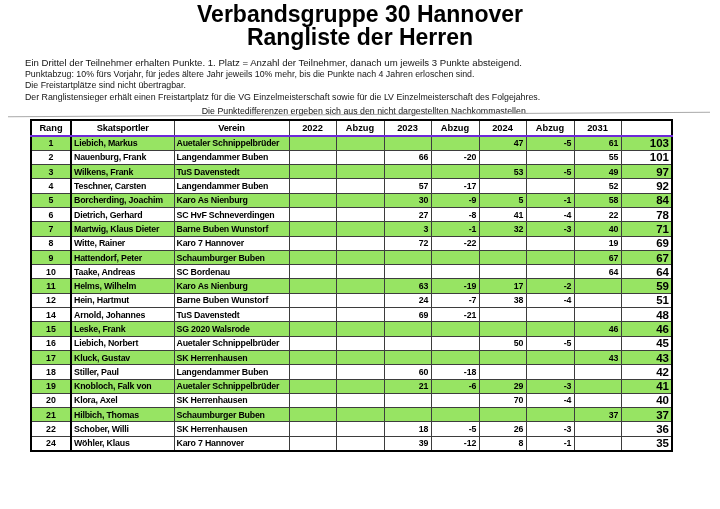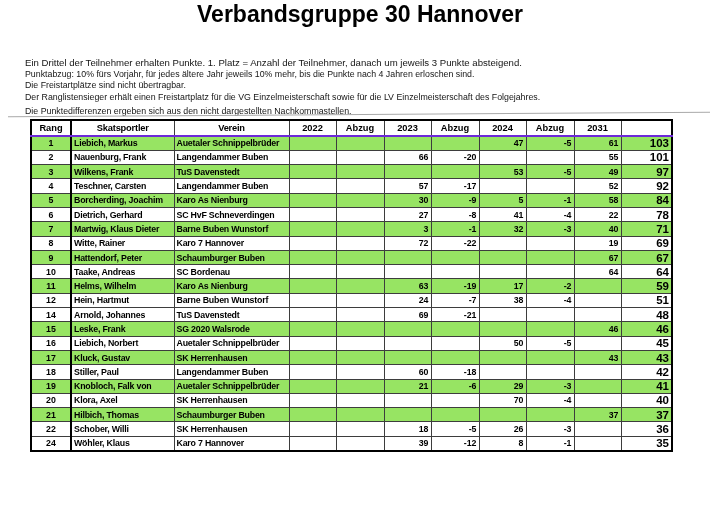--- a/index.html
+++ b/index.html
@@ -16,21 +16,21 @@
     text-align: center;
   }
   .title-line {
     font-size: 23px; font-weight: bold; line-height: 22.5px; color: #000;
   }
   .notes {
     position: absolute; left: 25px; top: 57px; width: 680px;
   }
   .note { font-size: 8.8px; line-height: 11.6px; color: #151515; white-space: nowrap; }
   .note-lg { font-size: 9.6px; }
-  .note-last { margin-top: 2.5px; }
+  .note-last { margin-top: 2.5px; text-align: center; }
   .scan-line {
     position: absolute; left: 8px; top: 114px; width: 702px; height: 1px;
     background: #a9a9a9; transform: rotate(-0.35deg);
   }
   table.ranking {
     position: absolute; left: 30px; top: 119px;
     border-collapse: collapse; table-layout: fixed;
     border: 2.5px solid #000; background: #fff;
   }
   .ranking th, .ranking td {
@@ -58,20 +58,21 @@
   .col3, .col5, .col7, .col9 { width: 47px; text-align: right; padding-right: 5px; }
   .col4, .col6, .col8 { width: 48px; text-align: right; padding-right: 5px; }
   .col10 { width: 51px; text-align: right; padding-right: 2px; font-size: 11.5px; margin-top: 12px; }
   td.col10 { font-size: 11.5px; }
 </style>
 </head>
 <body>
 
 <div class="title-block">
   <div class="title-line">Verbandsgruppe 30 Hannover</div>
+  <div class="title-line">Rangliste der Herren</div>
 </div>
 
 <div class="notes">
   <div class="note note-lg">Ein Drittel der Teilnehmer erhalten Punkte. 1. Platz = Anzahl der Teilnehmer, danach um jeweils 3 Punkte absteigend.</div>
   <div class="note">Punktabzug: 10% fürs Vorjahr, für jedes ältere Jahr jeweils 10% mehr, bis die Punkte nach 4 Jahren erloschen sind.</div>
   <div class="note">Die Freistartplätze sind nicht übertragbar.</div>
   <div class="note">Der Ranglistensieger erhält einen Freistartplatz für die VG Einzelmeisterschaft sowie für die LV Einzelmeisterschaft des Folgejahres.</div>
   <div class="note note-last">Die Punktedifferenzen ergeben sich aus den nicht dargestellten Nachkommastellen.</div>
 </div>
 

